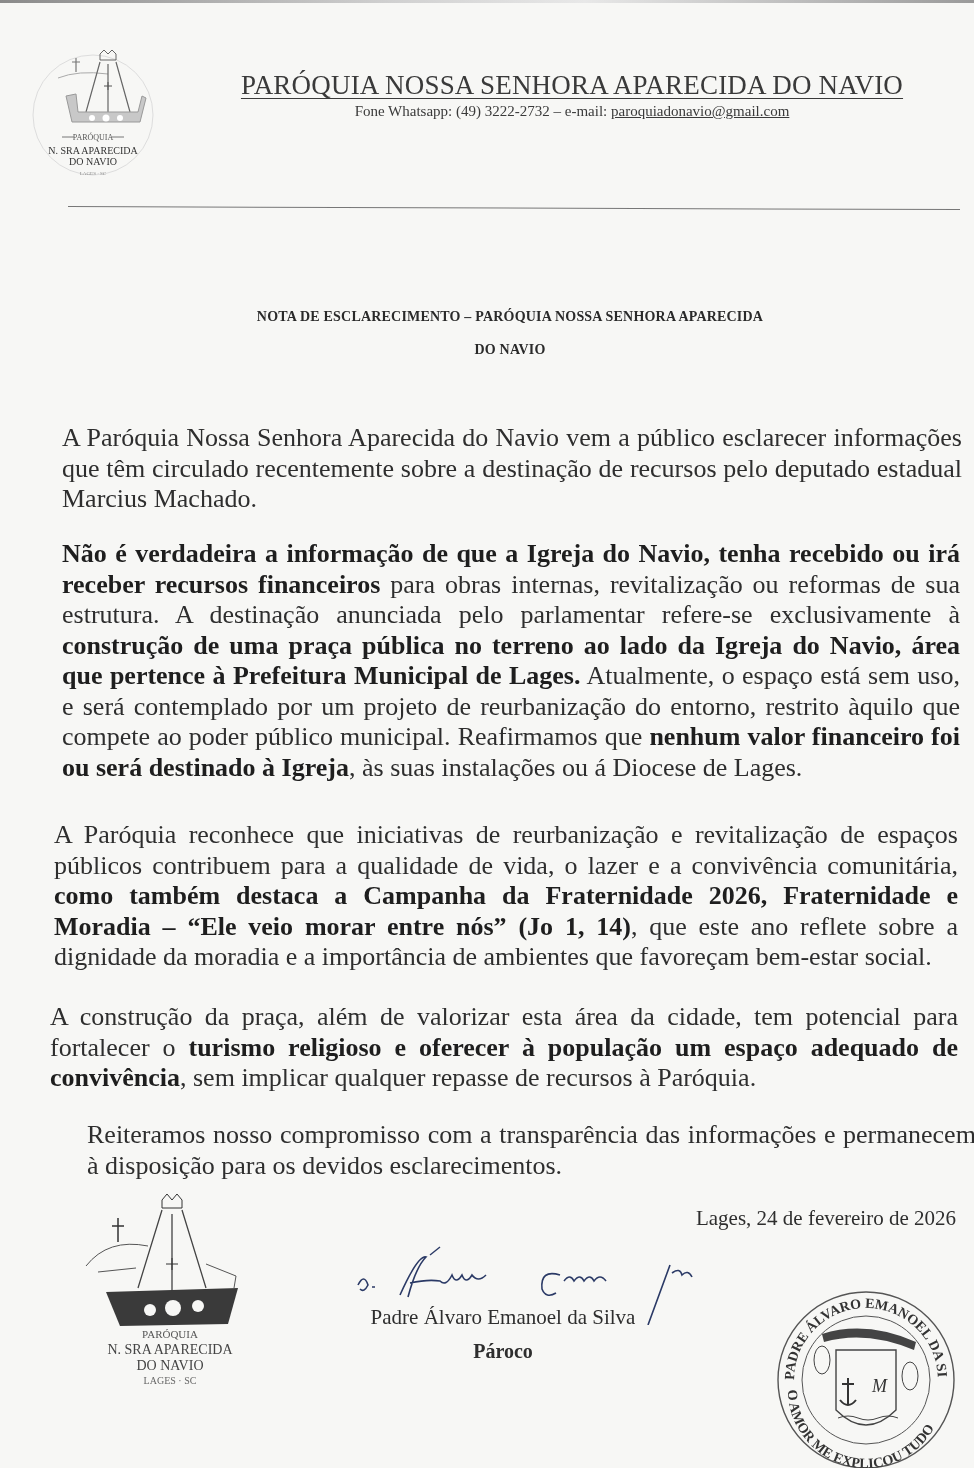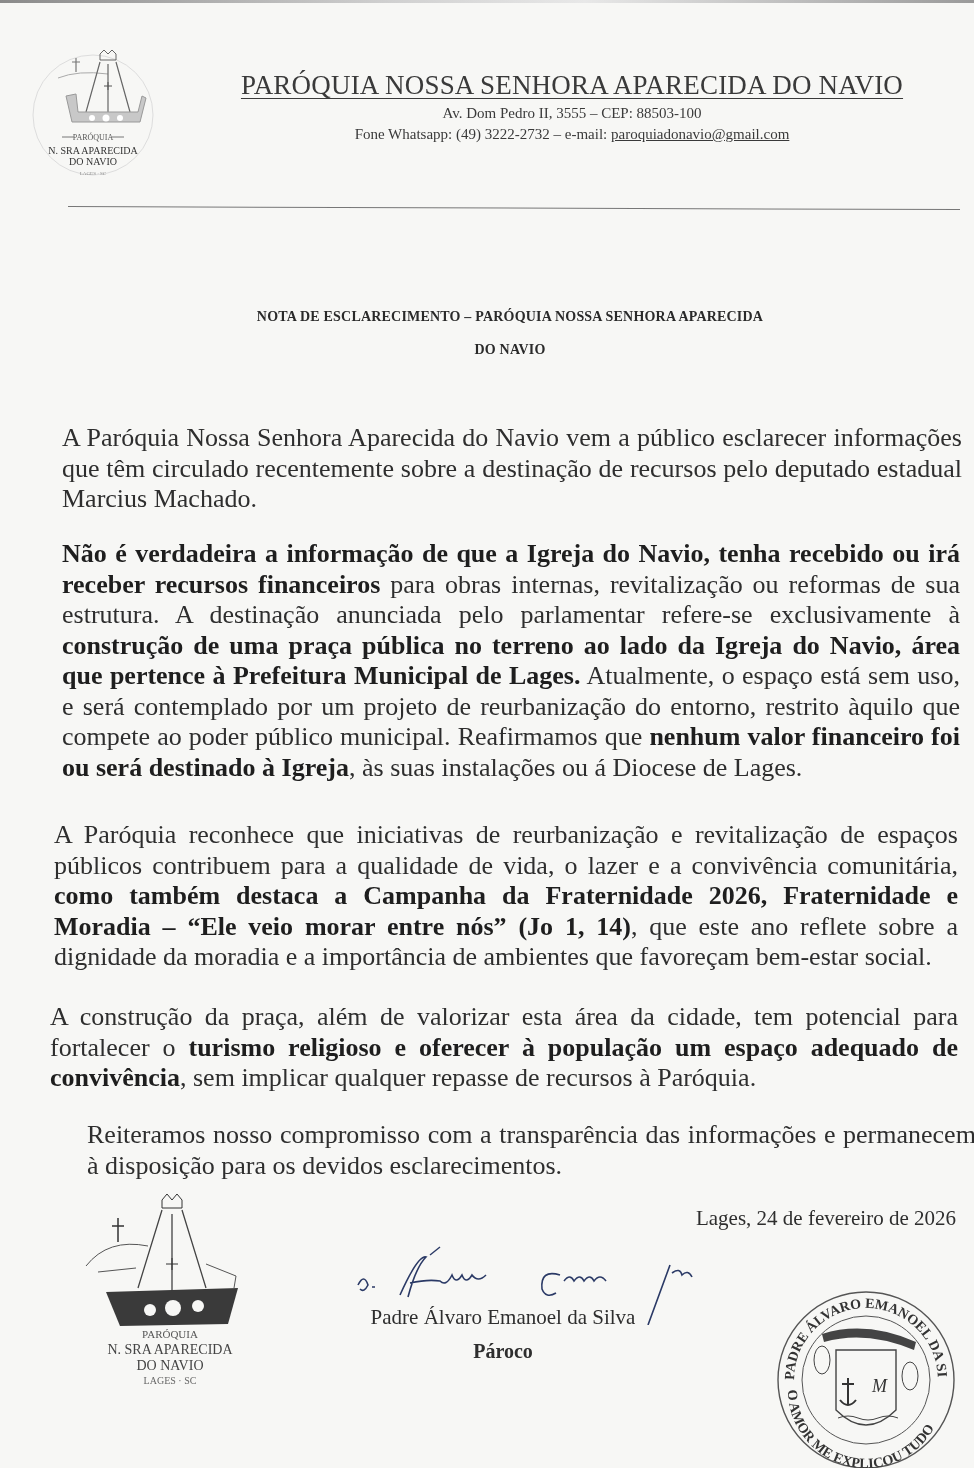--- a/index.html
+++ b/index.html
@@ -50,21 +50,20 @@
   <text x="65" y="100" text-anchor="middle" font-size="8" fill="#555" font-family="Liberation Serif, serif">PARÓQUIA</text>
   <line x1="34" y1="97" x2="46" y2="97" stroke="#777"></line>
     <line x1="84" y1="97" x2="96" y2="97" stroke="#777"></line>
   <text x="65" y="114" text-anchor="middle" font-size="10" fill="#333" font-family="Liberation Serif, serif">N. SRA APARECIDA</text>
   <text x="65" y="125" text-anchor="middle" font-size="10" fill="#333" font-family="Liberation Serif, serif">DO NAVIO</text>
   <text x="65" y="135" text-anchor="middle" font-size="5" fill="#888" font-family="Liberation Serif, serif">LAGES · SC</text>
 </svg>
 
 <div class="header">
   <span class="header-title">PARÓQUIA NOSSA SENHORA APARECIDA DO NAVIO</span>
-  <span class="header-line" style="margin-top:2px">Av. Dom Pedro II, 3555 – CEP: 88503-100</span>
   <span class="header-line"><span>Fone Whatsapp: (49) 3222-2732 – e-mail: </span><a>paroquiadonavio@gmail.com</a></span>
 </div>
 
 <div class="hrule"></div>
 
 <div class="doc-title">
   <div>NOTA DE ESCLARECIMENTO – PARÓQUIA NOSSA SENHORA APARECIDA</div>
   <div>DO NAVIO</div>
 </div>
 

